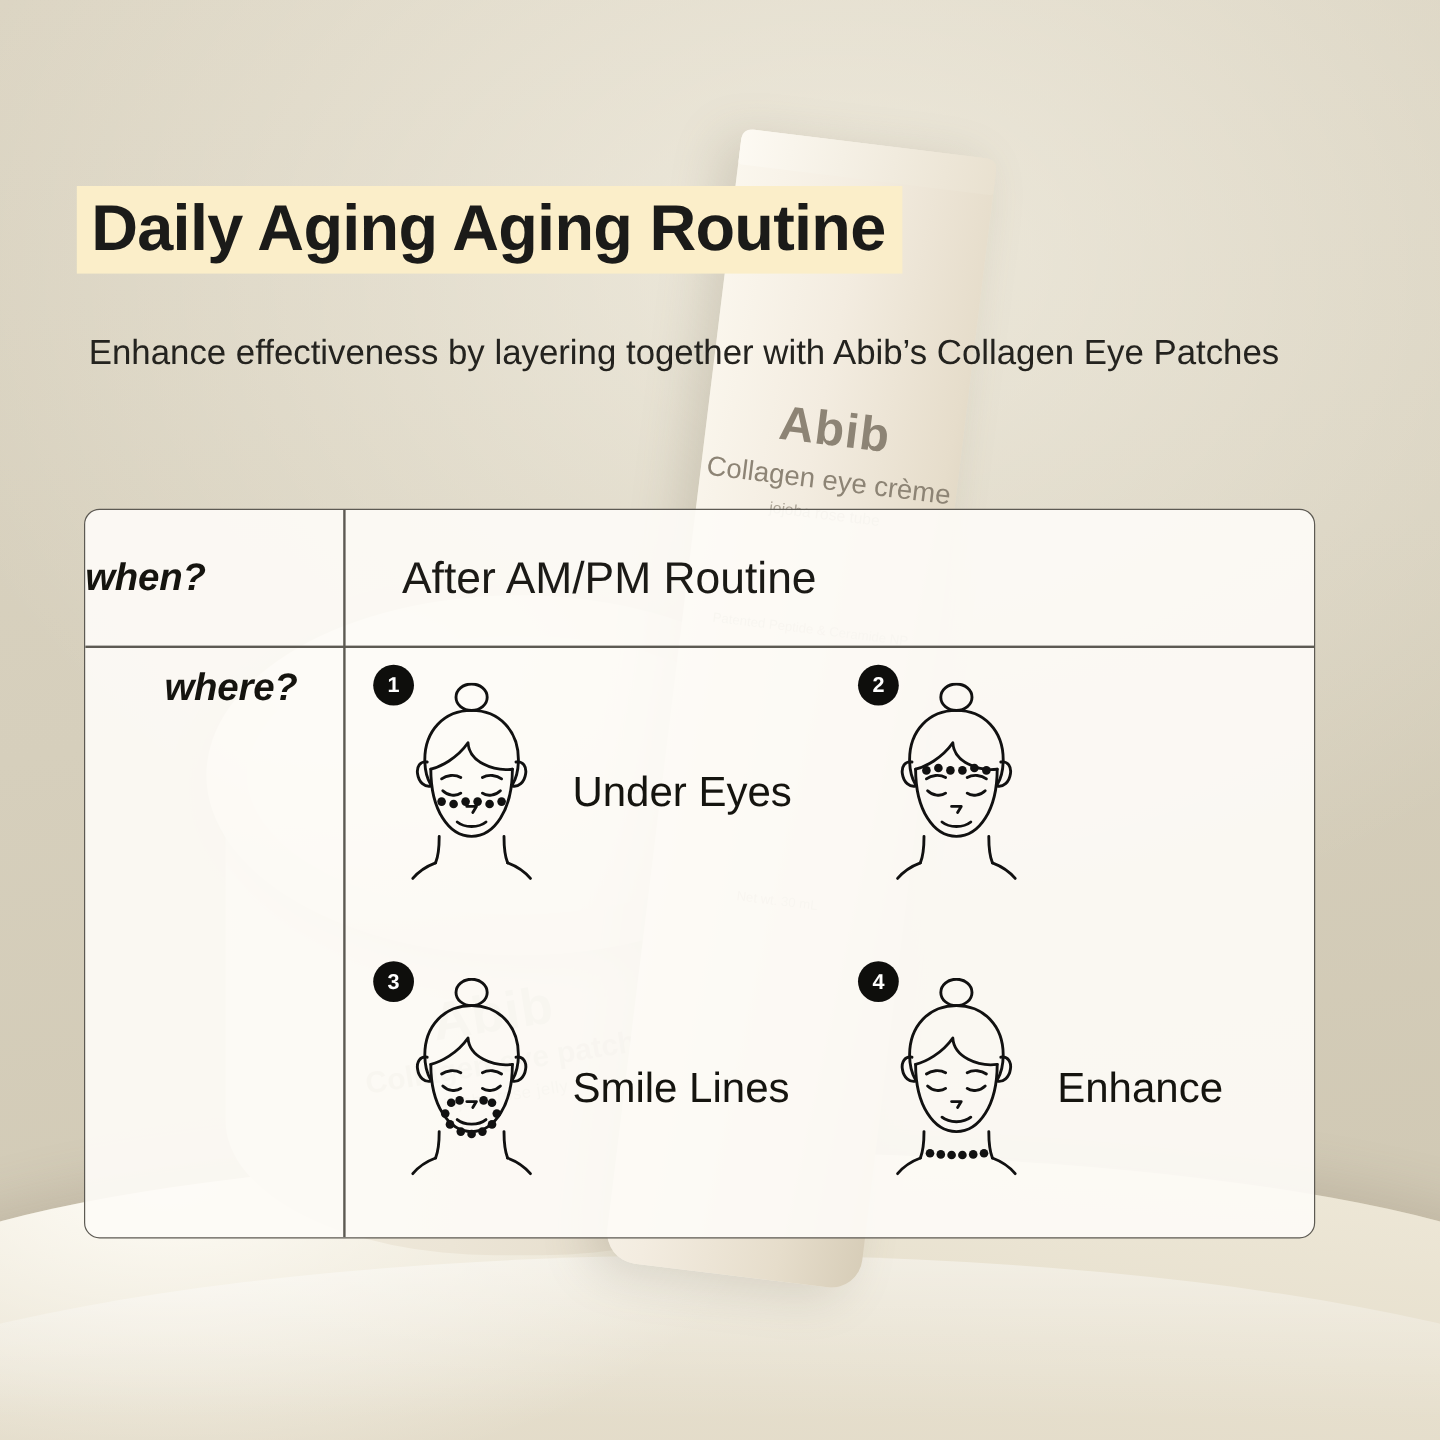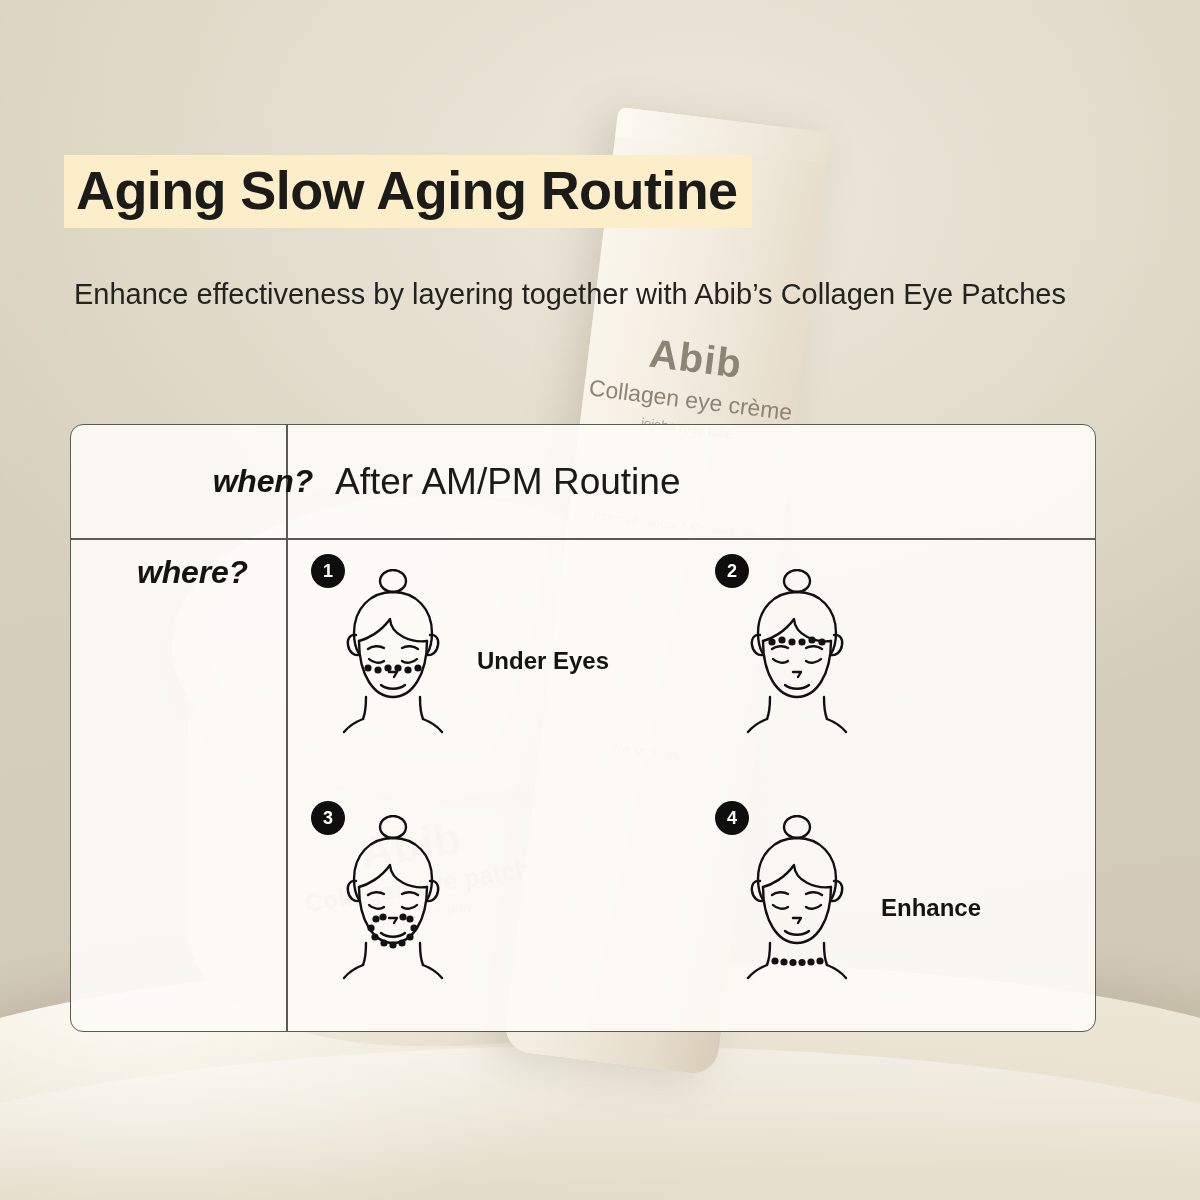--- a/index.html
+++ b/index.html
@@ -191,21 +191,21 @@
     width: 1.5px;
     background: #5d5a53;
   }
 
   .cell-when-label {
     position: absolute;
     left: 0; top: 0;
     width: 242px; height: 113px;
     display: flex;
     align-items: center;
-    justify-content: flex-end;
+    justify-content: flex-start;
   }
   .cell-where-label {
     position: absolute;
     left: 0; top: 129px;
     width: 215px; bottom: 0;
     display: flex;
     align-items: flex-start;
     justify-content: center;
     margin-left: 14px;
   }
@@ -264,22 +264,22 @@
     align-items: center;
     justify-content: center;
     line-height: 1;
   }
   .face-svg {
     width: 140px;
     height: 185px;
     flex: 0 0 auto;
   }
   .step-label {
-    font-size: 24px;
-    font-weight: 700;
+    font-size: 35px;
+    font-weight: 400;
     color: #15140f;
     line-height: 1.33;
     margin-left: 14px;
     max-width: 190px;
   }
   .step-label.one-line { max-width: 230px; }
 </style>
 </head>
 <body>
 
@@ -307,21 +307,21 @@
     <div class="tube-text">
       <div class="t1">Abib</div>
       <div class="t2">Collagen eye crème</div>
       <div class="t3">jojoba rose tube</div>
       <div class="t4">Patented Peptide &amp; Ceramide NP</div>
     </div>
     <div class="tube-vol">Net wt. 30 mL</div>
   </div>
 
   <div class="title-wrap">
-    <div class="title">Aging Slow Aging Routine</div>
+    <div class="title">Daily Aging Aging Routine</div>
   </div>
   <div class="subtitle">Enhance effectiveness by layering together with Abib’s Collagen Eye Patches</div>
 
   <div class="card">
 
     <div class="row-divider"></div>
     <div class="col-divider"></div>
 
     <div class="cell-when-label">
       <span class="qword">when?</span>
@@ -427,20 +427,21 @@
               <circle cx="87" cy="104" r="3.6"></circle>
             <circle cx="48" cy="113" r="3.6"></circle>
               <circle cx="91" cy="113" r="3.6"></circle>
             <circle cx="52" cy="122" r="3.6"></circle>
               <circle cx="87" cy="122" r="3.6"></circle>
             <circle cx="61" cy="128" r="3.6"></circle>
               <circle cx="70" cy="130" r="3.6"></circle>
               <circle cx="79" cy="128" r="3.6"></circle>
           </g>
         </svg>
+        <div class="step-label">Smile Lines</div>
       </div>
 
       <div class="step">
         <div class="badge">4</div>
         <svg class="face-svg" viewBox="0 0 140 185" fill="none" stroke="#111" stroke-width="2.4" stroke-linecap="round" stroke-linejoin="round">
           <ellipse cx="70" cy="12" rx="13" ry="11"></ellipse>
           <path d="M70 23c-23 0-39 17-39 41 0 9 2 16 5 21"></path>
           <path d="M70 23c23 0 39 17 39 41 0 9-2 16-5 21"></path>
           <path d="M33 66c-6-1-9 4-8 10 1 7 6 11 11 10"></path>
           <path d="M107 66c6-1 9 4 8 10-1 7-6 11-11 10"></path>

